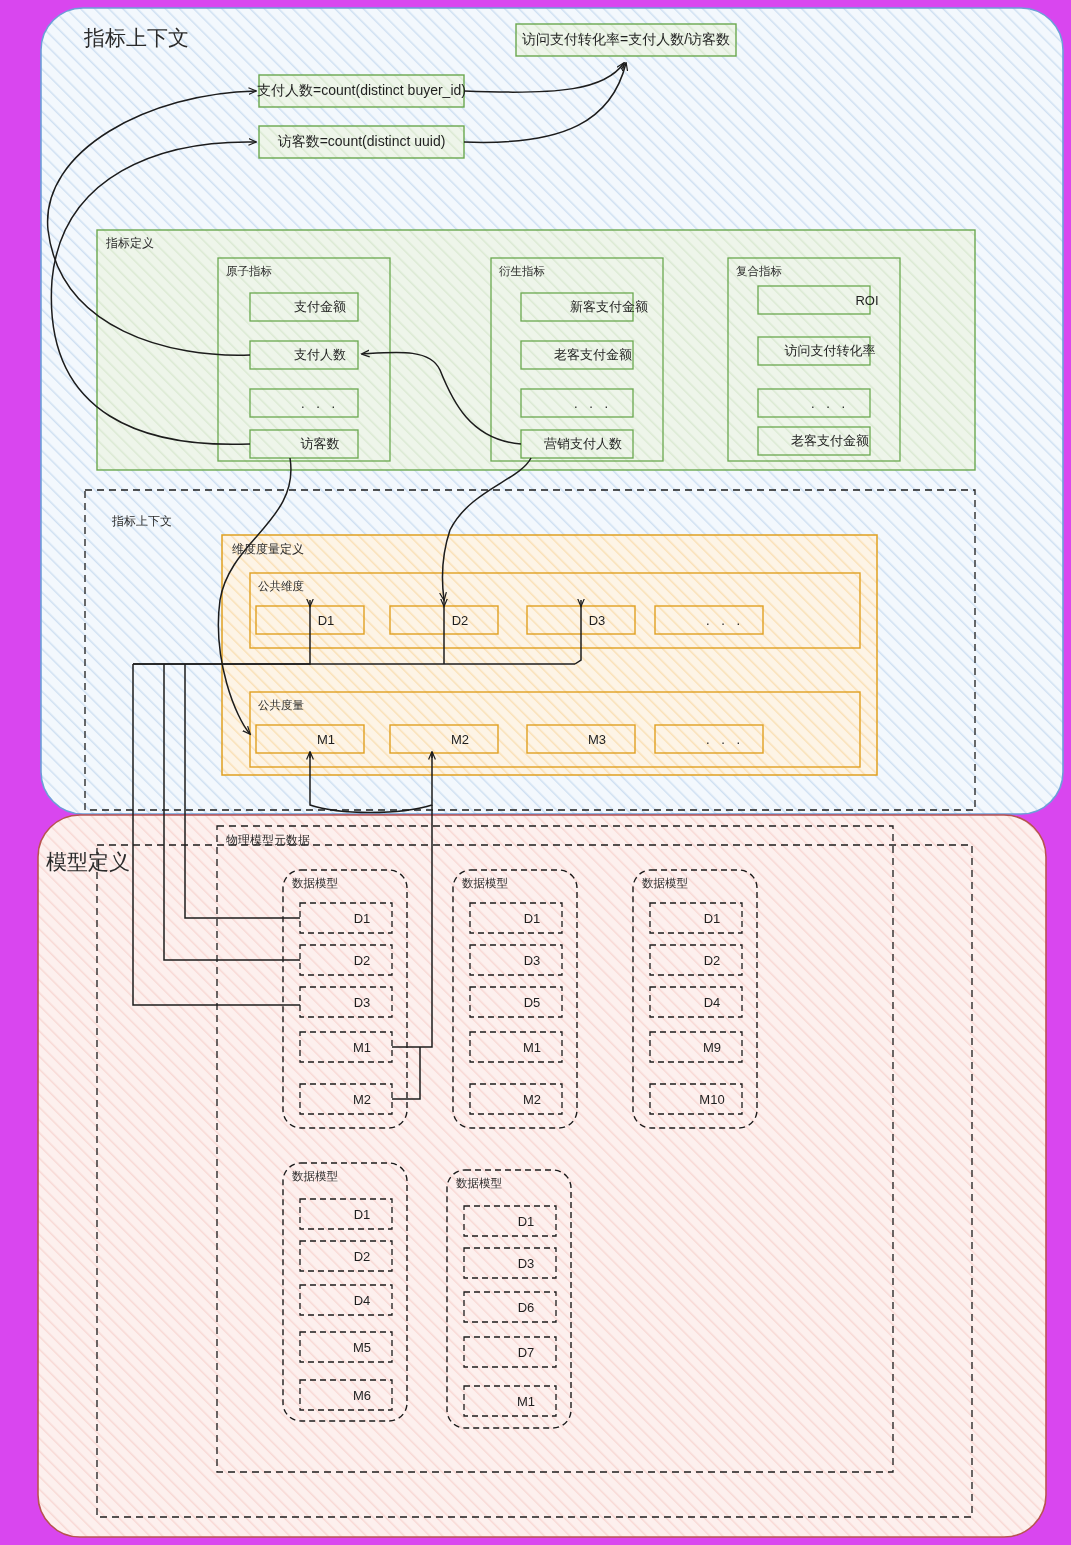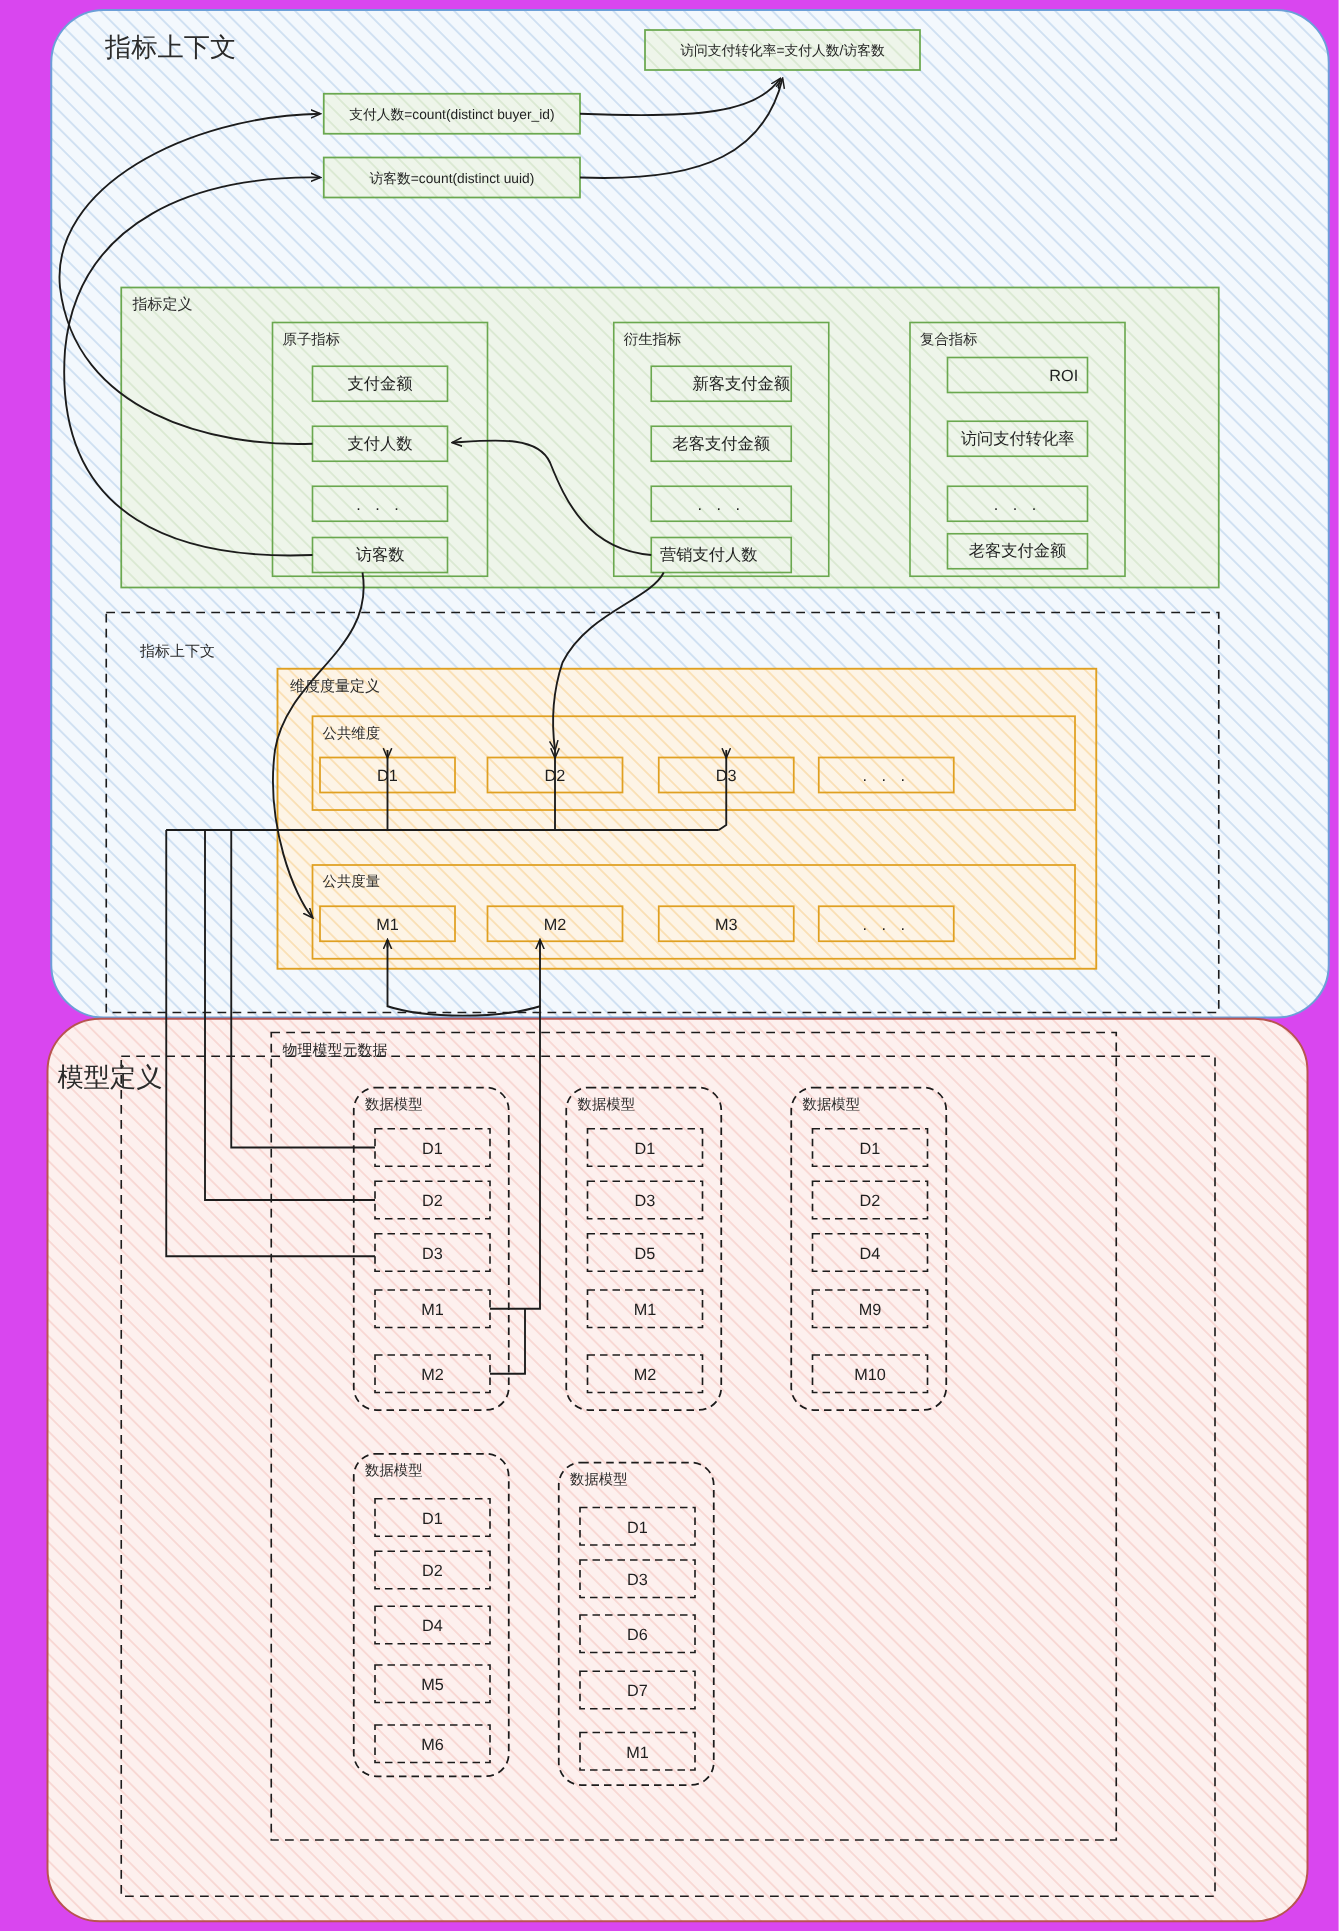--- a/index.html
+++ b/index.html
@@ -5,22 +5,22 @@
   html,body{margin:0;padding:0;background:#ffffff;}
   body{font-family:"Liberation Sans","DejaVu Sans",sans-serif;}
   #stage{position:relative;width:1071px;height:1545px;overflow:hidden;background:#d946ef;}
   #stage svg{position:absolute;left:0;top:0;}
   .lbl{position:absolute;color:#2b2b2b;white-space:nowrap;pointer-events:none;}
   .big-title{font-size:21px;}
   .sec-title{font-size:12px;}
   .sub-title{font-size:11.5px;}
   .boxtext{position:absolute;display:flex;align-items:center;justify-content:center;
            white-space:nowrap;color:#1f1f1f;}
-  .t13{font-size:13px;}
-  .t12{font-size:11px;}
+  .t13{font-size:13px;margin-left:16px;}
+  .t12{font-size:14px;}
 </style>
 </head>
 <body>
 
 <div id="stage">
 
 <svg width="1071" height="1545" viewBox="0 0 1071 1545">
   <defs>
     <pattern id="hatchBlue" width="10" height="10" patternUnits="userSpaceOnUse" patternTransform="rotate(-45)">
       <rect width="10" height="10" fill="#f3f8fd"></rect>

